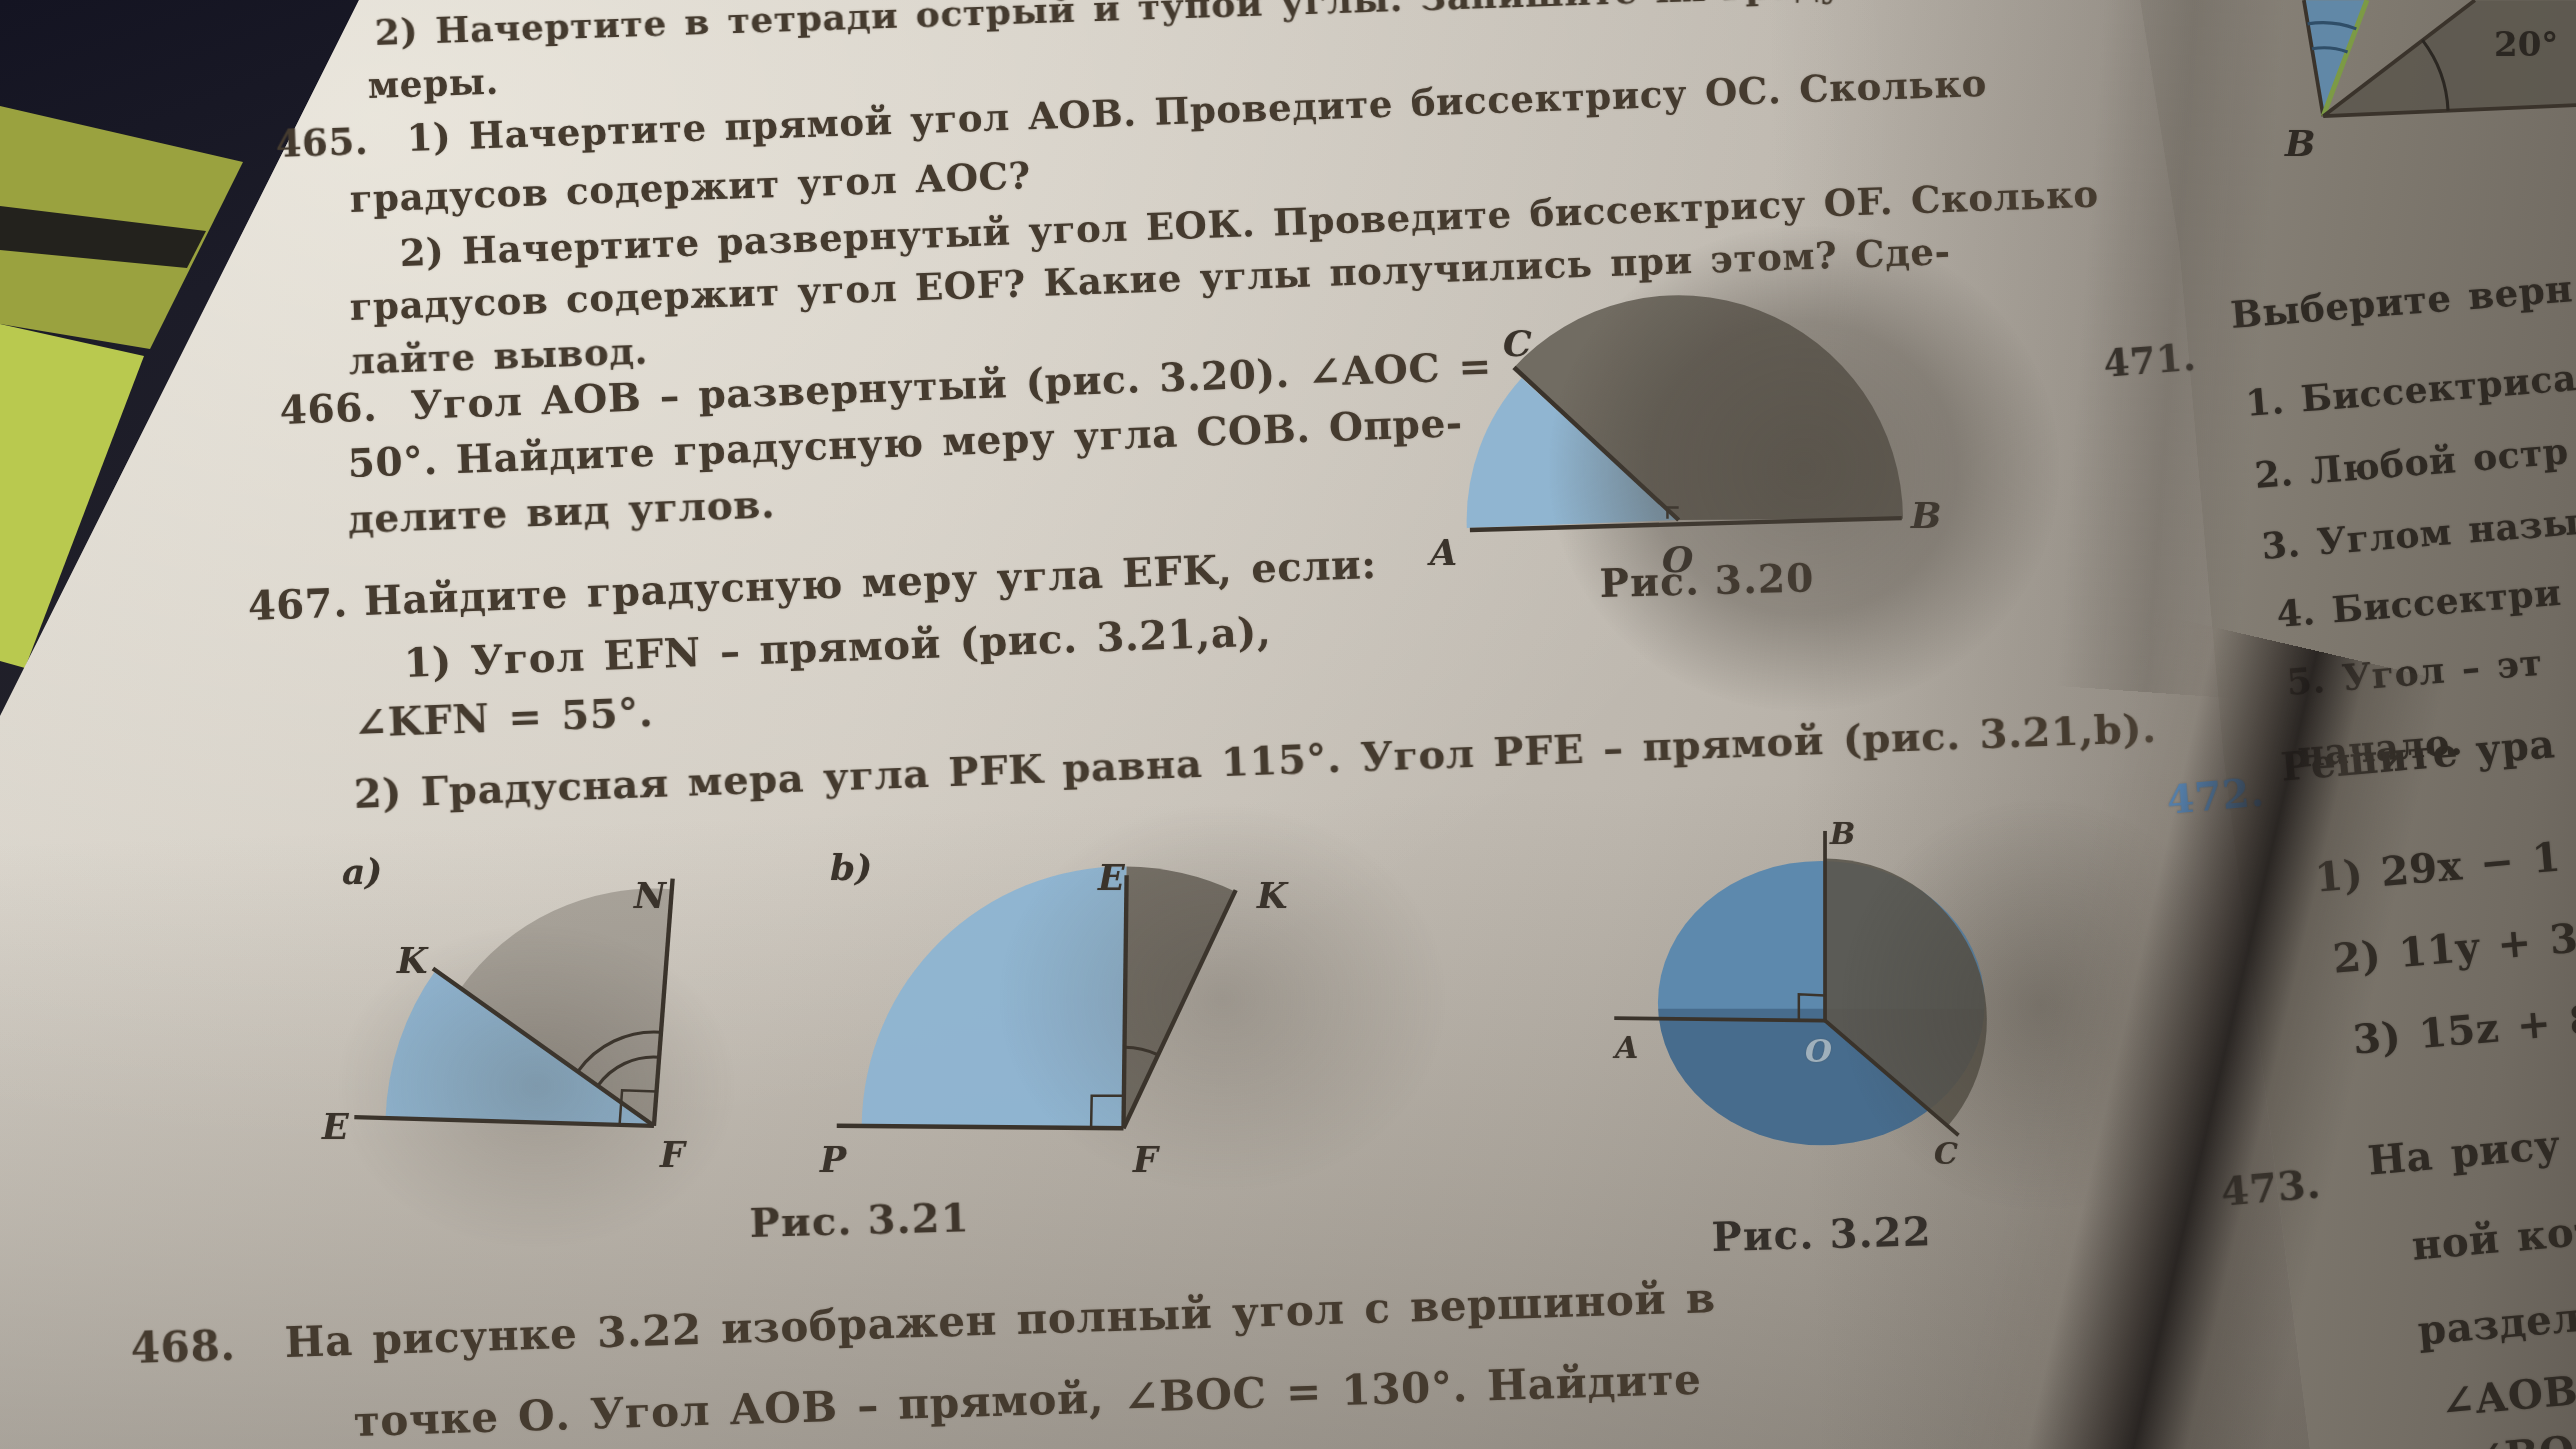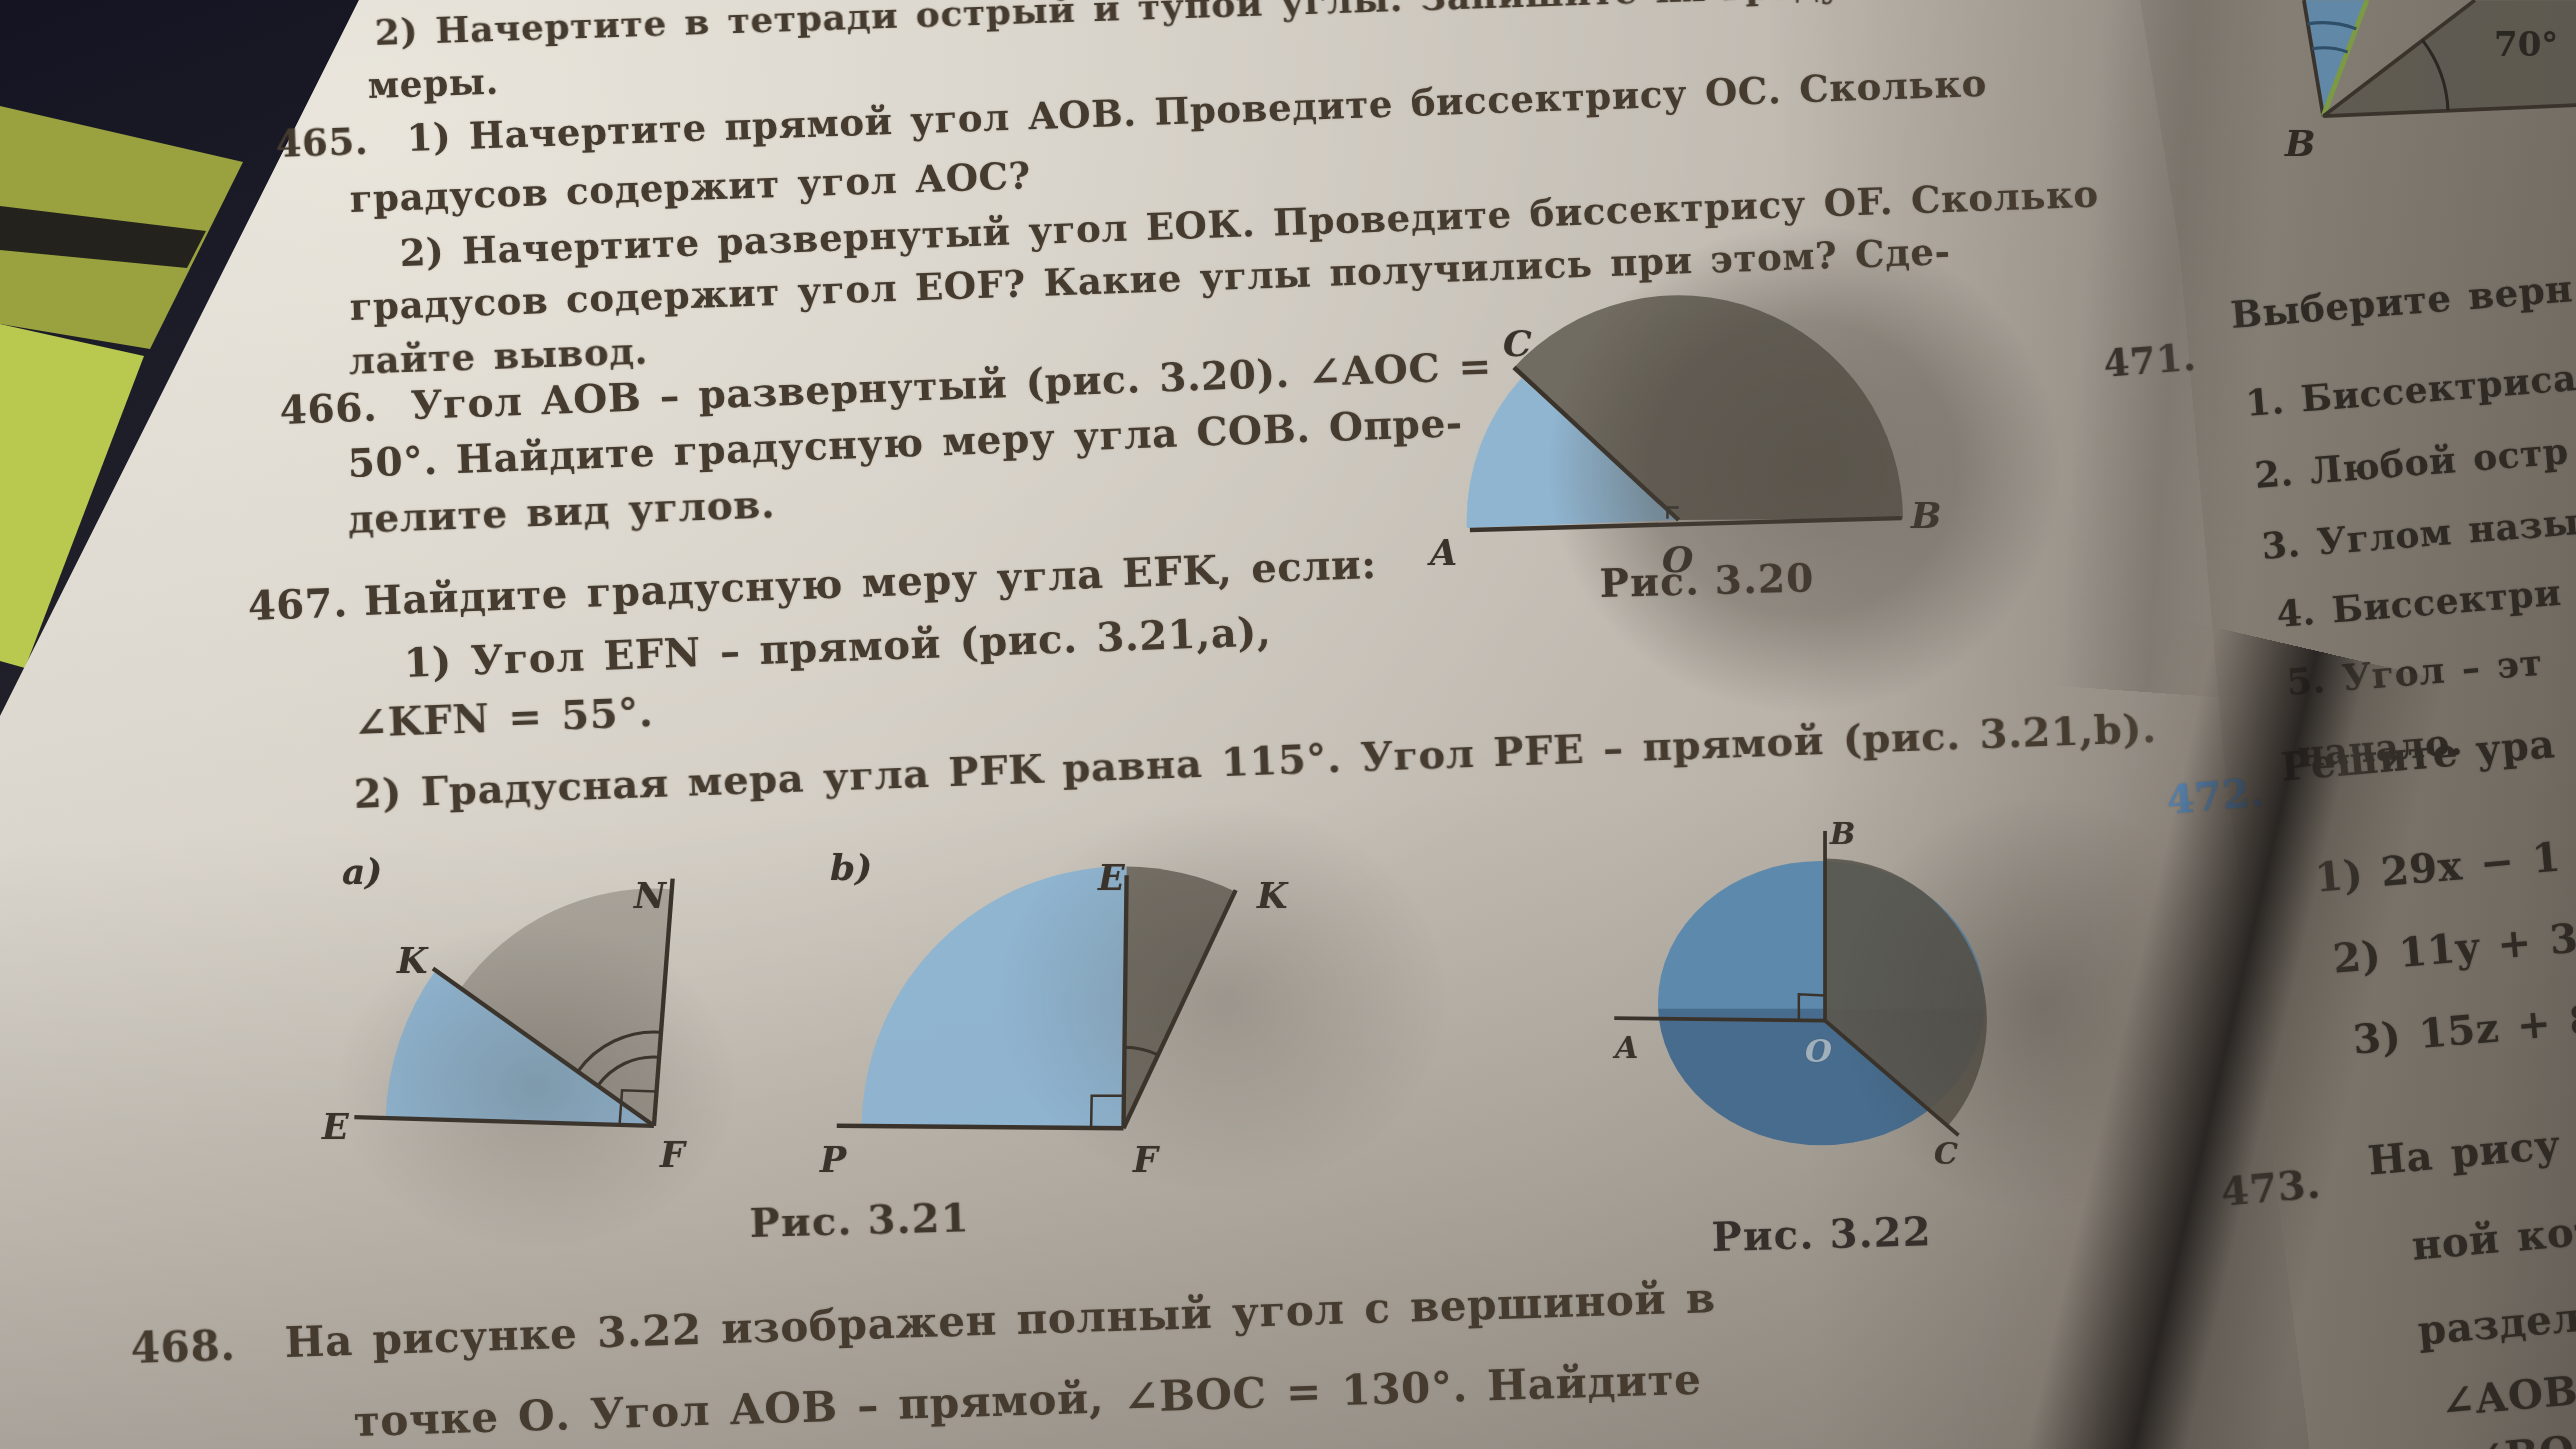--- a/index.html
+++ b/index.html
@@ -161,21 +161,21 @@
     <path d="M3723,186 L3692,0" style="stroke:var(--stroke);stroke-width:6;fill:none"></path>
     <path d="M3723,186 L3793,0" style="stroke:var(--fig-green);stroke-width:8;fill:none"></path>
     <path d="M3698,38 A150 150 0 0 1 3776,46" style="stroke:#2f4e68;stroke-width:5;fill:none"></path>
     <path d="M3705,78 A110 110 0 0 1 3762,83" style="stroke:#2f4e68;stroke-width:5;fill:none"></path>
     <path d="M3723,186 L3966,0 L4128,0 L4128,168 Z" style="fill:var(--fig-gray);opacity:.85"></path>
     <path d="M3723,186 L3966,0" style="stroke:var(--stroke);stroke-width:6;fill:none"></path>
     <path d="M3723,186 L4128,168" style="stroke:var(--stroke);stroke-width:6;fill:none"></path>
     <path d="M3882,64 A200 200 0 0 1 3923,177" style="stroke:#2b2722;stroke-width:5;fill:none"></path>
   </svg>
   <span class="flabel" style="left:2285px;top:122px;font-size:36px;color:#2f2a24;">B</span>
-  <span class="flabel" style="left:2494px;top:24px;font-size:34px;font-style:normal;color:#2b2722;">70°</span>
+  <span class="flabel" style="left:2494px;top:24px;font-size:34px;font-style:normal;color:#2b2722;">20°</span>
 
   <div class="tr-t" style="left:2102px;top:342px;font-size:37px;transform:rotate(-4.5deg);">471.</div>
   <div class="tr-t" style="left:2229px;top:293px;font-size:37px;transform:rotate(-4.5deg);">Выберите верн</div>
   <div class="tr-t" style="left:2244px;top:382px;font-size:36px;transform:rotate(-4.5deg);">1. Биссектриса</div>
   <div class="tr-t" style="left:2253px;top:454px;font-size:36px;transform:rotate(-4.5deg);">2. Любой остр</div>
   <div class="tr-t" style="left:2260px;top:525px;font-size:36px;transform:rotate(-4.5deg);">3. Углом назы</div>
   <div class="tr-t" style="left:2275px;top:593px;font-size:36px;transform:rotate(-4.5deg);">4. Биссектри</div>
   <div class="tr-t" style="left:2285px;top:661px;font-size:36px;transform:rotate(-4.5deg);">5. Угол – эт</div>
   <div class="tr-t" style="left:2296px;top:733px;font-size:36px;transform:rotate(-4.5deg);">начало.</div>
 

